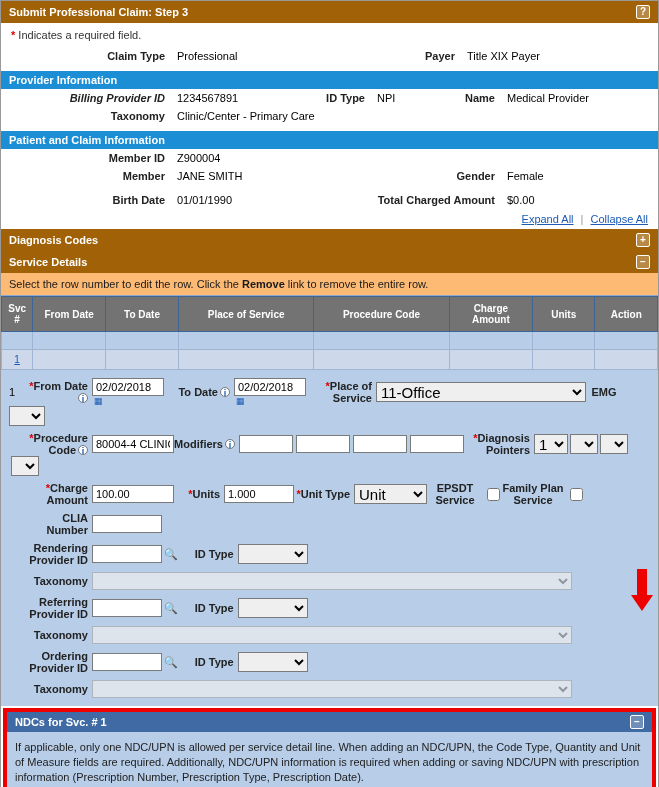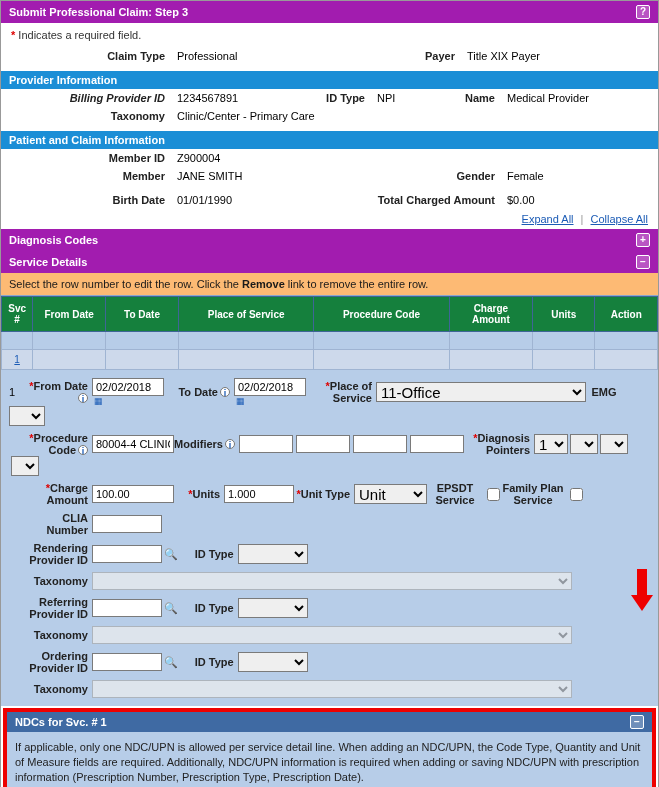--- a/index.html
+++ b/index.html
@@ -1,40 +1,40 @@
 <!DOCTYPE html>
 <html><head>
 <meta charset="utf-8">
 <style>
 * { box-sizing: border-box; margin: 0; padding: 0; }
 body { font-family: Verdana, Arial, sans-serif; font-size: 11px; background: #f5f5f5; width: 659px; }
 .container { border: 1px solid #999; background: #fff; }
 
-.hdr-green { background: #a21caf; color: #fff; padding: 4px 8px; font-weight: bold; display: flex; justify-content: space-between; align-items: center; gap: 28px; }
+.hdr-green { background: #a16207; color: #fff; padding: 4px 8px; font-weight: bold; display: flex; justify-content: space-between; align-items: center; gap: 28px; }
 .hdr-blue  { background: #1b8ed6; color: #fff; padding: 3px 8px; font-weight: bold; display: flex; justify-content: space-between; align-items: center; }
 .hdr-navy  { background: #3b5998; background: #3f6aa3; color: #fff; padding: 3px 8px; font-weight: bold; display: flex; justify-content: space-between; align-items: center; }
 .hdr-icon  { width:14px; height:14px; background: rgba(255,255,255,0.25); border:1px solid #fff; font-size:10px; line-height:12px; text-align:center; border-radius:2px; }
 
 .pad { padding: 6px 10px; }
 .req-note { color:#333; }
 .asterisk { color:#d00; font-weight:bold; }
 
 table.info { width:100%; border-collapse: collapse; }
 table.info td { padding: 3px 6px; vertical-align: top; }
 td.lbl { text-align: right; font-weight: bold; color:#222; white-space: nowrap; }
 td.val { text-align: left; }
 
 .expand-bar { text-align: right; padding: 4px 10px; background:#fff; }
 .expand-bar a { color:#1b5bb5; text-decoration: underline; cursor:pointer; }
 .sep { color:#999; margin:0 4px; }
 
 .instr { background:#fdba74; padding:5px 8px; color:#1a1a1a; border-bottom:1px solid #8ba9cc; }
 
 table.svc-grid { width:100%; border-collapse: collapse; }
-table.svc-grid th { background:#15803d; color:#fff; font-size:10px; padding:6px 4px; border:1px solid #3e6596; text-align:center; }
+table.svc-grid th { background:#737373; color:#fff; font-size:10px; padding:6px 4px; border:1px solid #3e6596; text-align:center; }
 table.svc-grid td { background:#cdd9eb; border:1px solid #9fb4d2; padding:4px; font-size:10px; text-align:center; }
 table.svc-grid tr.filter td { background:#b7cde8; height:18px; }
 a.rownum { color:#1b5bb5; text-decoration: underline; cursor:pointer; }
 
 .detail { background:#b7cde8; padding:8px; }
 .detail-row { display:flex; align-items:center; margin-bottom:6px; flex-wrap:wrap; }
 .detail-row label { text-align:right; font-weight:bold; display:inline-block; padding-right:4px; color:#222; } .w65 { width:65px; } .w70 { width:70px; }
 input[type=text] { font-size:11px; padding:1px 3px; border:1px solid #7a7a7a; height:18px; }
 select { font-size:15px; border:1px solid #7a7a7a; height:20px; }
 input[type=checkbox] { vertical-align:middle; }

